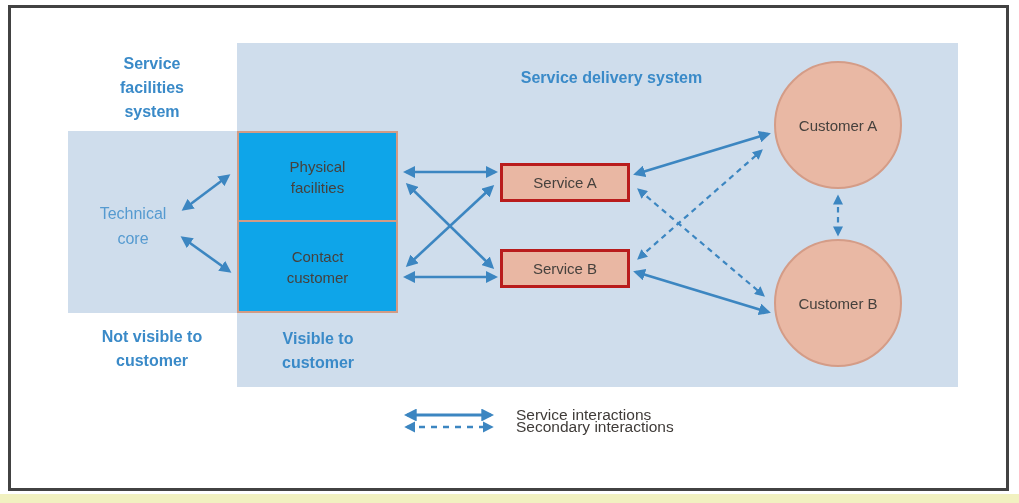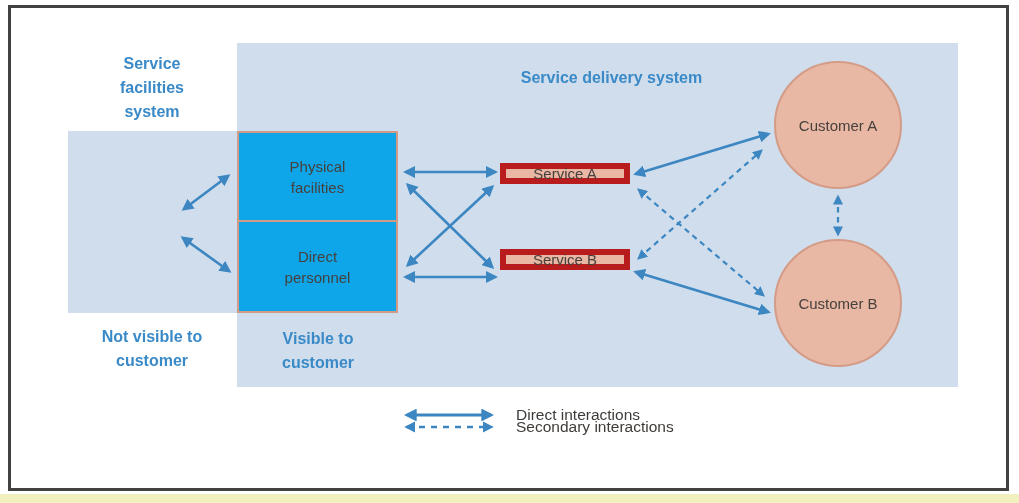--- a/index.html
+++ b/index.html
@@ -19,21 +19,21 @@
   .arrows{position:absolute;left:0;top:0;width:1019px;height:503px;z-index:2;pointer-events:none;}
 
   .node{position:absolute;z-index:3;box-sizing:border-box;
         display:flex;align-items:center;justify-content:center;text-align:center;
         color:#46413d;font-size:15px;line-height:21px;}
   .facilities{left:237px;top:131px;width:161px;height:182px;background:#0ea5e9;
         border:2px solid #d29b85;display:block;}
   .fac-cell{width:100%;height:50%;box-sizing:border-box;display:flex;align-items:center;justify-content:center;}
   .fac-cell.top{border-bottom:2px solid #d29b85;}
   .fac-cell span{display:block;max-width:80px;}
-  .svc{width:130px;height:21px;background:#e9b7a3;border:6px solid #b91c1c;}
+  .svc{width:130px;height:39px;background:#e9b7a3;border:3px solid #b91c1c;}
   .svc.a{left:500px;top:163px;}
   .svc.b{left:500px;top:249px;}
   .customer{width:128px;height:128px;border-radius:50%;background:#e9b8a4;border:2px solid #d49c87;}
   .customer.a{left:774px;top:61px;}
   .customer.b{left:774px;top:239px;}
 
   .blab{position:absolute;z-index:4;color:#3a8ac8;font-weight:bold;font-size:16px;
         line-height:24px;text-align:center;}
   .lab-ops{left:97px;top:52px;width:110px;}
   .lab-delivery{left:251px;top:66px;width:721px;}
@@ -80,48 +80,49 @@
       <line x1="639" y1="258" x2="761" y2="151" marker-start="url(#ah)" marker-end="url(#ah)"></line>
       <line x1="838" y1="197" x2="838" y2="234" marker-start="url(#ah)" marker-end="url(#ah)"></line>
     </g>
   </svg>
 
   <div class="node facilities">
     <div class="fac-cell top">
       <span>Physical facilities</span>
     </div>
     <div class="fac-cell">
-      <span>Direct personnel</span>
+      <span>Contact customer</span>
     </div>
   </div>
 
   <div class="node svc a">
     <span>Service A</span>
   </div>
   <div class="node svc b">
     <span>Service B</span>
   </div>
 
   <div class="node customer a">
     <span>Customer A</span>
   </div>
   <div class="node customer b">
     <span>Customer B</span>
   </div>
 
   <div class="blab lab-ops">Service facilities system</div>
   <div class="blab lab-delivery">Service delivery system</div>
+  <div class="lab-tech">Technical core</div>
   <div class="blab lab-vis">Visible to customer</div>
   <div class="blab lab-notvis">Not visible to customer</div>
 
   <div class="legend row1">
     <svg width="100" height="16" viewBox="0 0 100 16">
       <line x1="8" y1="8" x2="92" y2="8" stroke="#3c86c1" stroke-width="2.8" marker-start="url(#ah)" marker-end="url(#ah)"></line>
     </svg>
-    <span class="ltext">Direct interactions</span>
+    <span class="ltext">Service interactions</span>
   </div>
   <div class="legend row2">
     <svg width="100" height="16" viewBox="0 0 100 16">
       <line x1="8" y1="8" x2="92" y2="8" stroke="#3c86c1" stroke-width="2.4" stroke-dasharray="6,6" marker-start="url(#ah)" marker-end="url(#ah)"></line>
     </svg>
     <span class="ltext">Secondary interactions</span>
   </div>
 
 </div>
 

